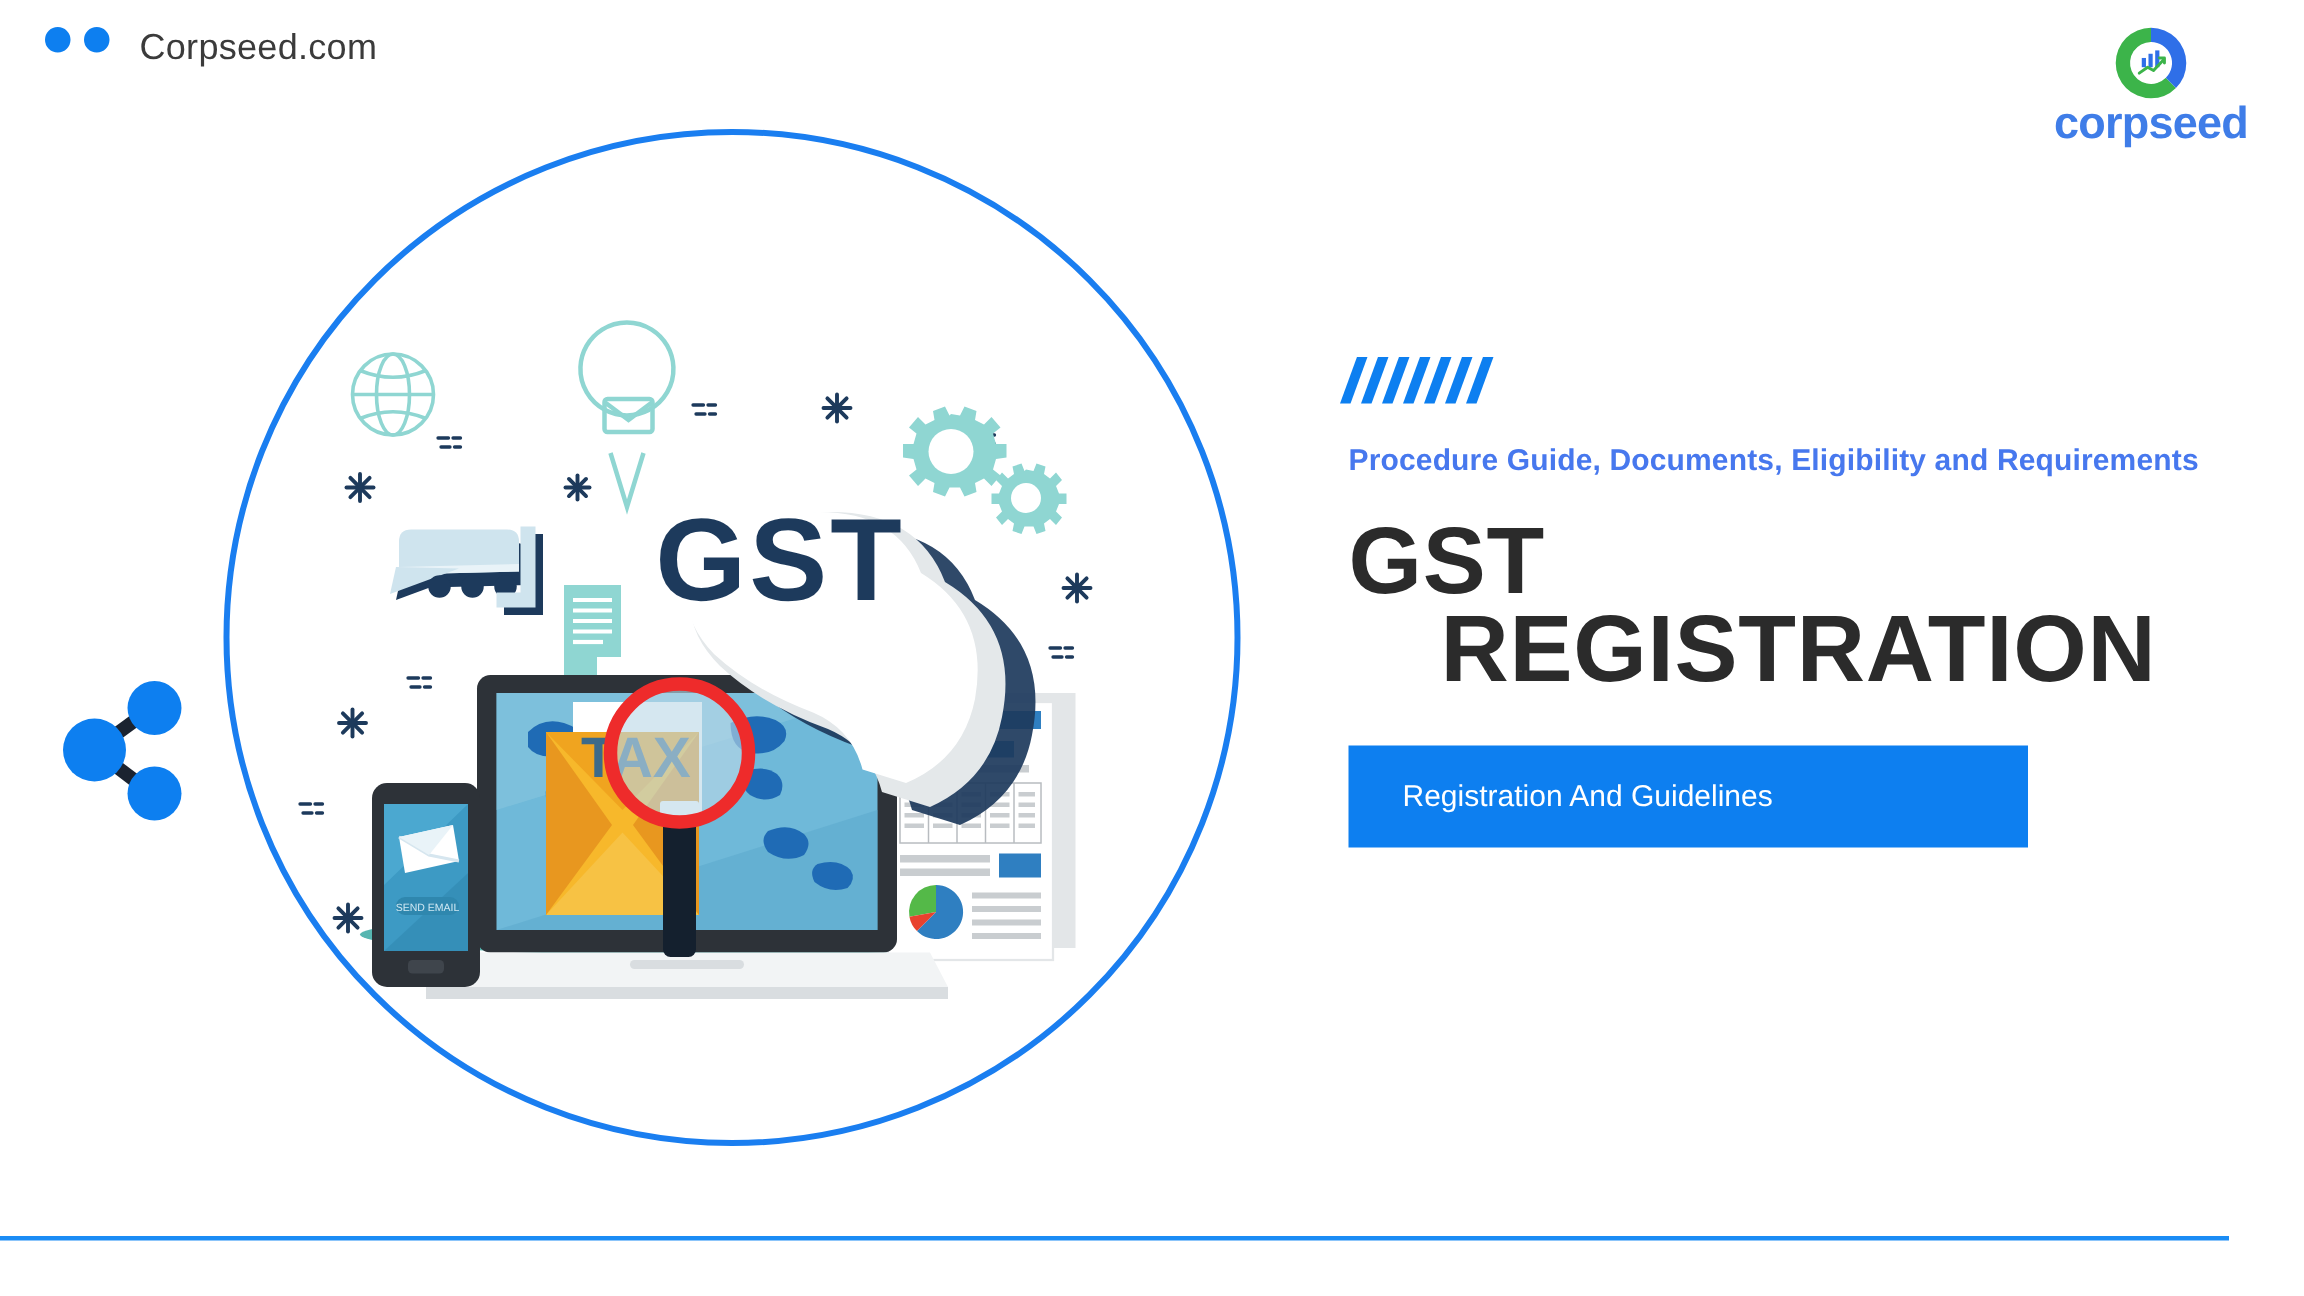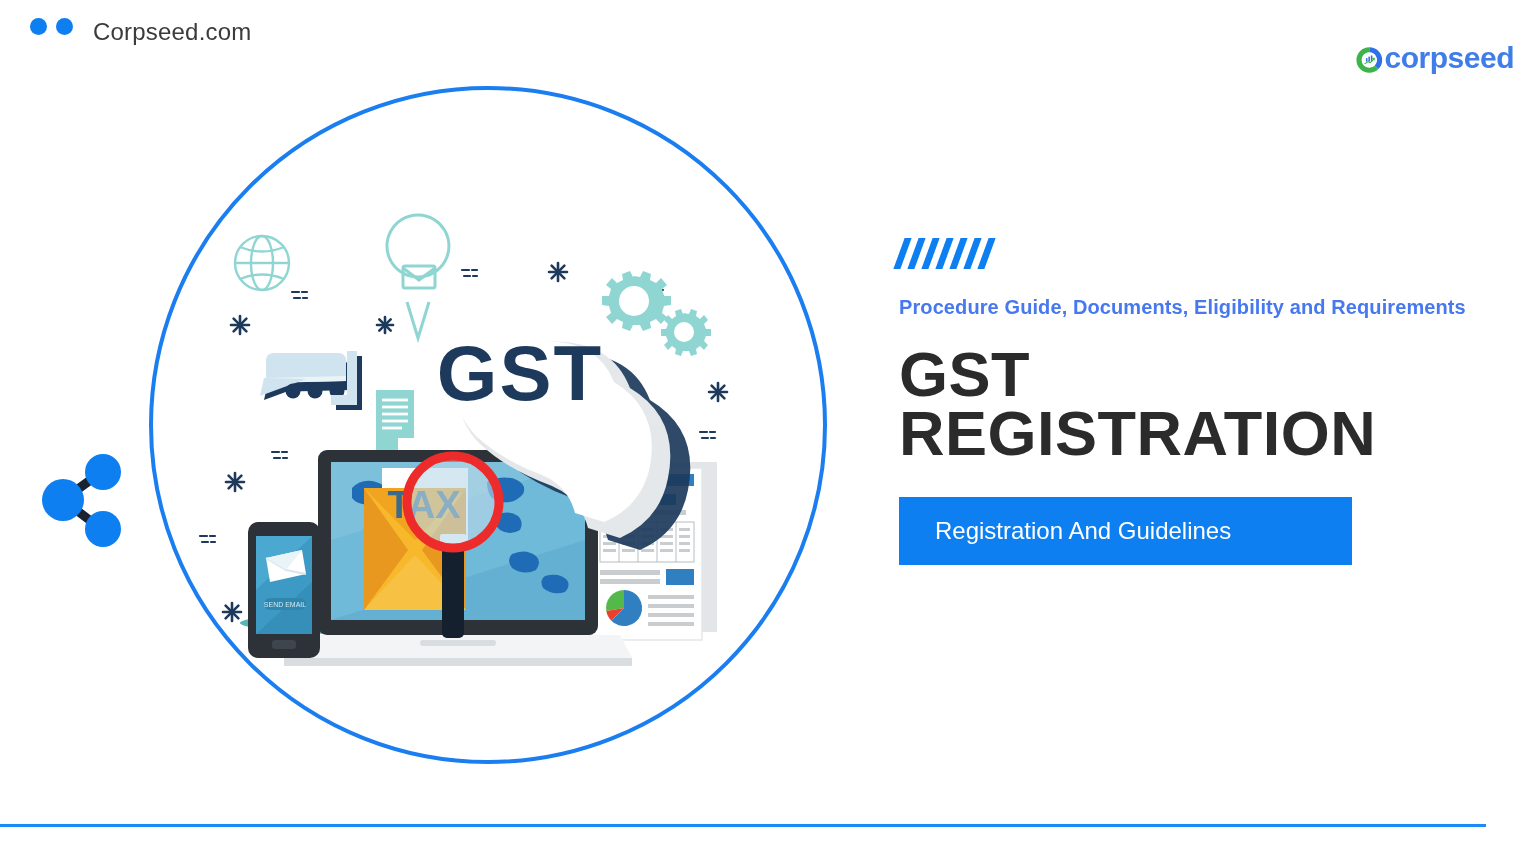--- a/index.html
+++ b/index.html
@@ -44,21 +44,21 @@
     font-family: "Liberation Sans", sans-serif;
   }
 
   .logo-block {
     position: absolute;
     right: 22px;
     top: 14px;
     width: 160px;
     height: 92px;
     display: flex;
-    flex-direction: row;
+    flex-direction: column;
     align-items: center;
     justify-content: flex-start;
   }
   .logo-mark { width: 56px; height: 56px; display:block; }
   .logo-word {
     margin-top: -4px;
     font-size: 30px;
     font-weight: 700;
     color: #3f7de8;
     letter-spacing: -0.5px;
@@ -114,29 +114,29 @@
     white-space: nowrap;
   }
   .headline {
     font-size: 63px;
     font-weight: bold;
     color: #2b2b2b;
     line-height: 0.94;
     letter-spacing: 0.5px;
     margin: 0 0 34px 0;
   }
-  .headline .l2 { display: block; }
+  .headline .l2 { display: block; text-align: center; }
   .cta-button {
     display: block;
     width: 453px;
     height: 68px;
     border: none;
     background: #0d7ff0;
     color: #ffffff;
-    font-size: 24px;
+    font-size: 20px;
     font-family: "Liberation Sans", sans-serif;
     text-align: left;
     padding: 0 0 0 36px;
     line-height: 68px;
     cursor: pointer;
   }
 
   
   .footer-rule {
     position: absolute;

